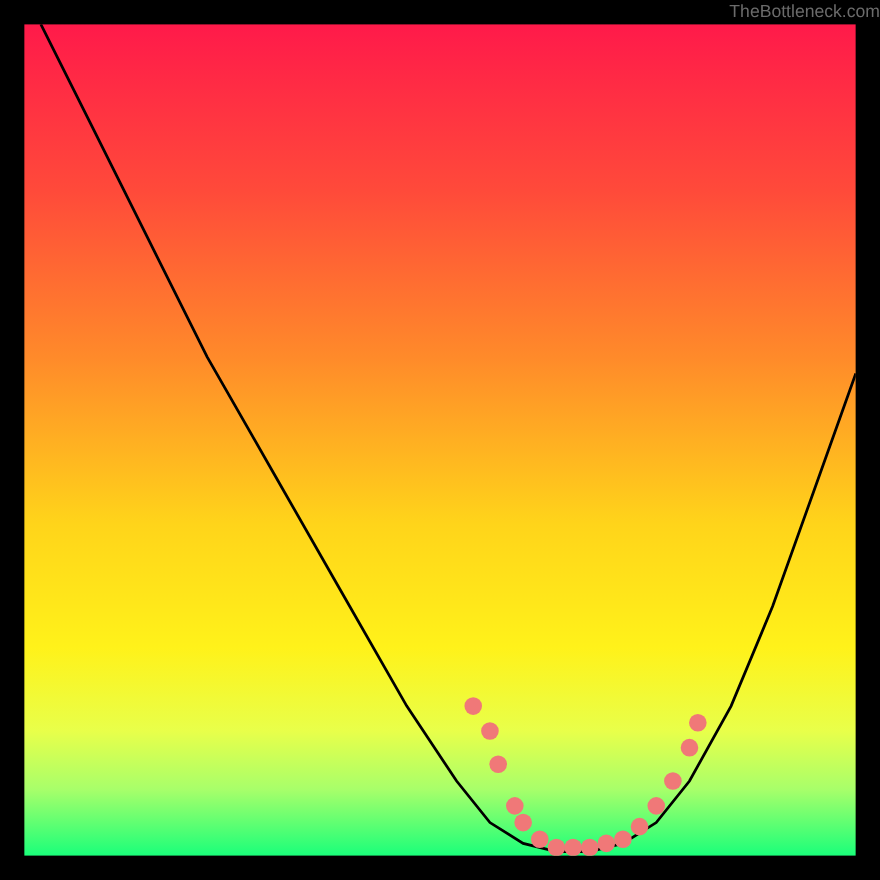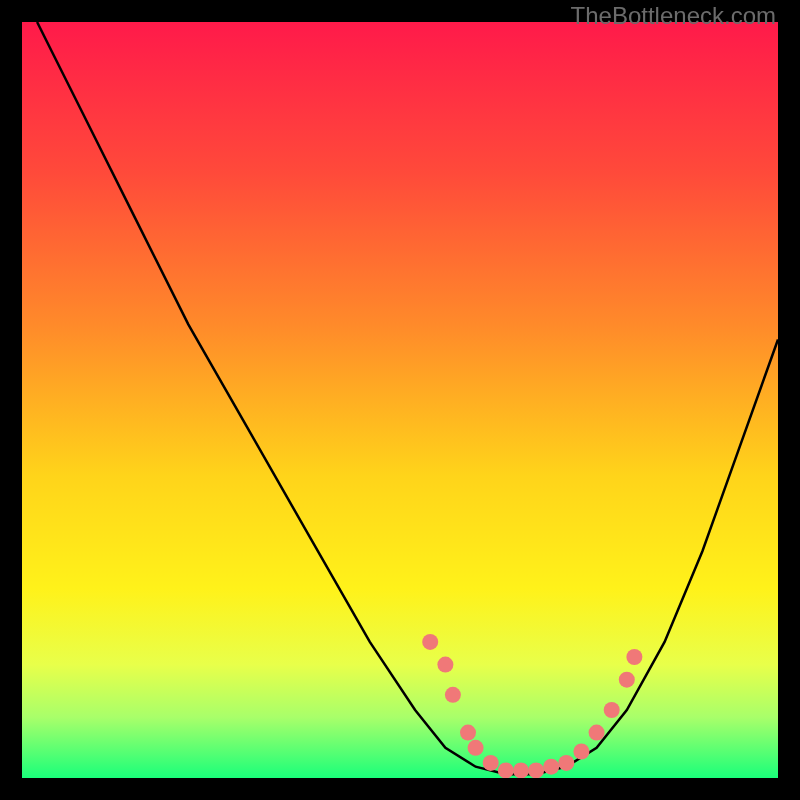--- a/index.html
+++ b/index.html
@@ -14,23 +14,23 @@
   .chart-container {
     position: absolute;
     left: 22px;
     top: 22px;
     width: 756px;
     height: 756px;
   }
   .watermark {
     position: absolute;
     top: 2px;
-    right: 24px;
+    right: 0;
     font-family: Arial, sans-serif;
-    font-size: 24px;
+    font-size: 16px;
     color: #6b6b6b;
     font-weight: 500;
     z-index: 10;
     margin-left: 36px;
   }
   svg {
     display: block;
   }
 </style>
 </head>

